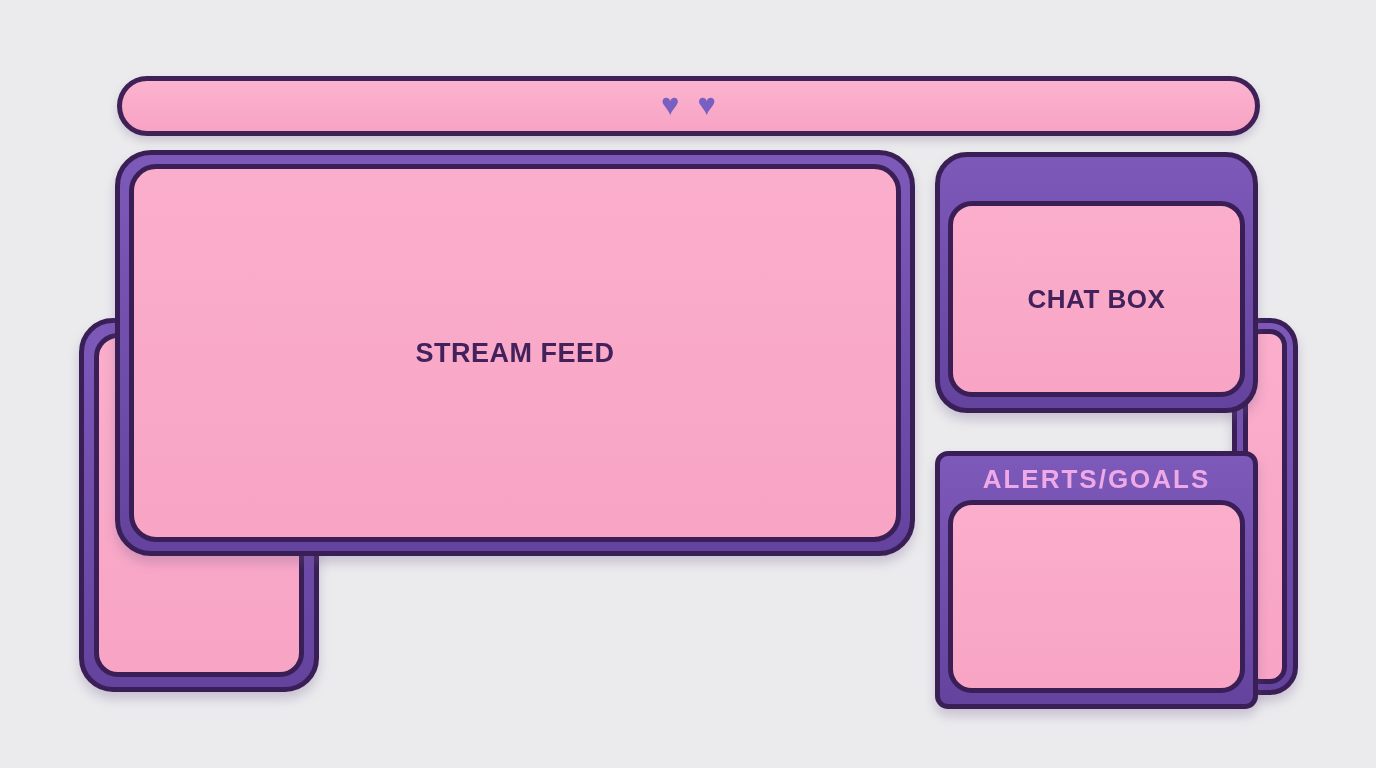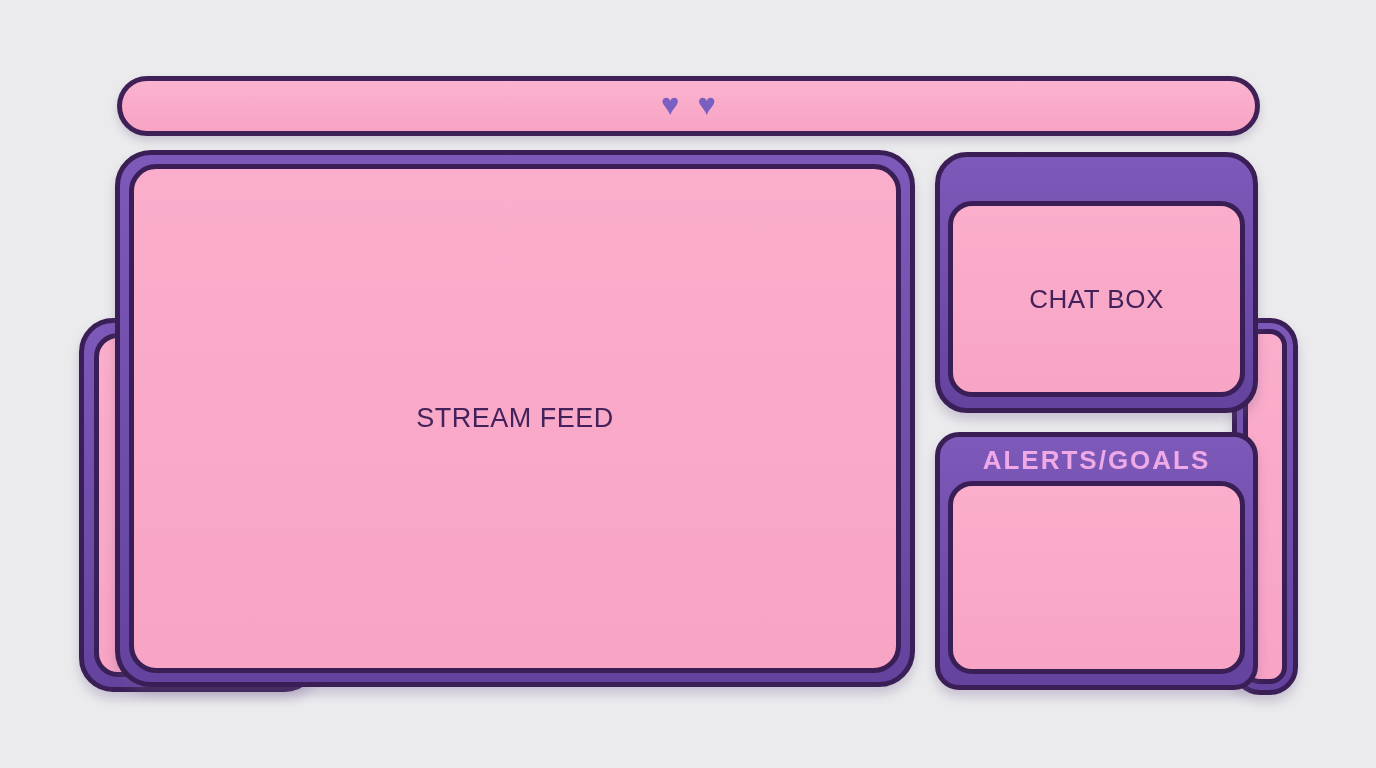--- a/index.html
+++ b/index.html
@@ -58,21 +58,21 @@
     position: absolute;
     box-sizing: border-box;
     background: linear-gradient(180deg, #fbaecb, #f8a4c5);
     border: 5px solid #3a1f57;
     display: flex;
     align-items: center;
     justify-content: center;
   }
   .panel-label {
     font-size: 27px;
-    font-weight: 400;
+    font-weight: 700;
     color: #43225c;
     letter-spacing: 0.5px;
     white-space: nowrap;
   }
 
   
   .back-left {
     left: 79px; top: 318px;
     width: 240px; height: 374px;
     border-radius: 34px;
@@ -84,44 +84,44 @@
     left: 1232px; top: 318px;
     width: 66px; height: 377px;
     border-radius: 28px;
     z-index: 1;
   }
   .back-right .panel-inner { inset: 6px; border-radius: 17px; }
 
   
   .stream-feed {
     left: 115px; top: 150px;
-    width: 800px; height: 537px;
+    width: 800px; height: 406px;
     border-radius: 36px;
     z-index: 2;
   }
   .stream-feed .panel-inner { inset: 9px; border-radius: 27px; }
 
   
   .chat-box {
     left: 935px; top: 152px;
     width: 323px; height: 261px;
     border-radius: 32px;
     z-index: 2;
   }
   .chat-box .panel-inner {
     left: 8px; right: 8px; top: 44px; bottom: 11px;
     border-radius: 24px;
   }
   .chat-box .panel-label { font-size: 26px; }
 
   
   .alerts-box {
-    left: 935px; top: 432px;
+    left: 935px; top: 451px;
     width: 323px; height: 258px;
-    border-radius: 24px;
+    border-radius: 13px;
     z-index: 2;
     text-align: right;
   }
   .alerts-box .panel-inner {
     left: 8px; right: 8px; top: 44px; bottom: 11px;
     border-radius: 24px;
   }
   .alerts-header {
     position: absolute;
     left: 0; right: 0; top: 4px;

